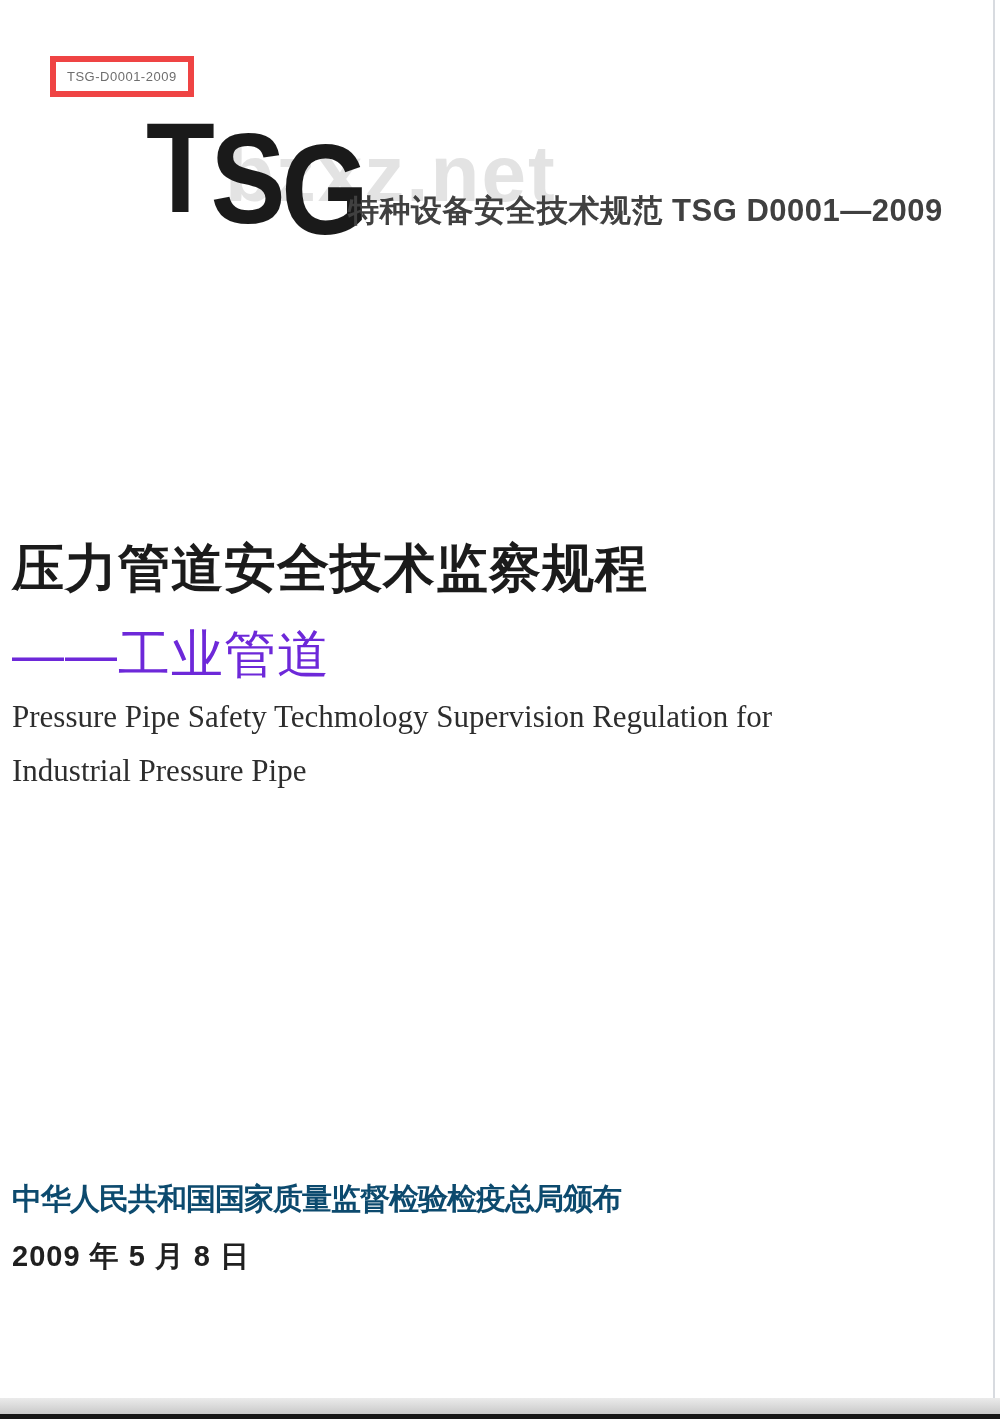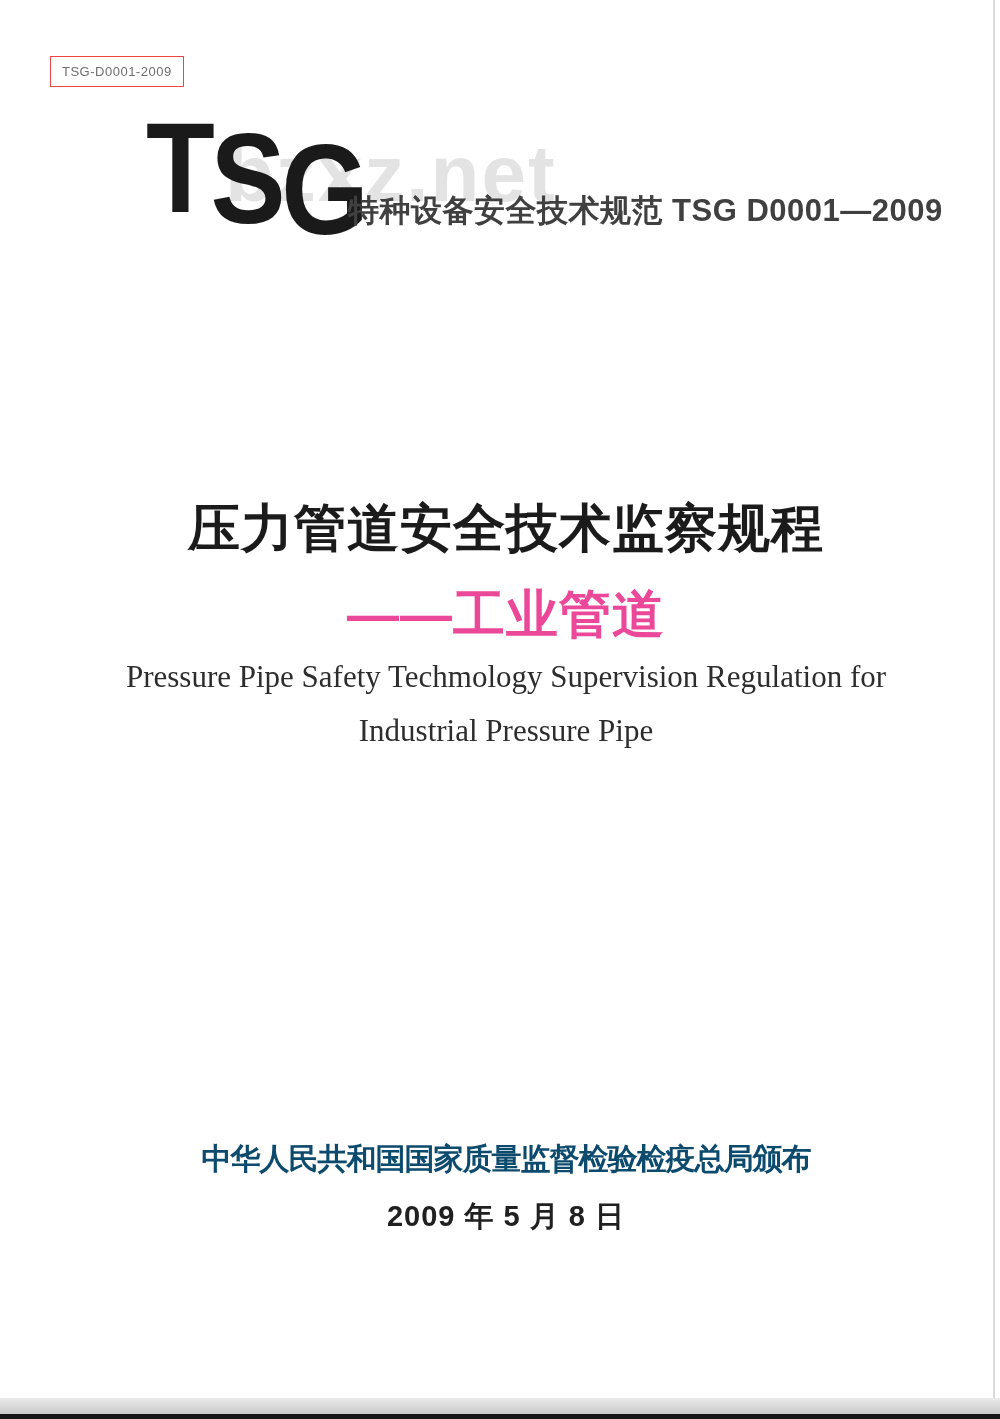--- a/index.html
+++ b/index.html
@@ -20,21 +20,21 @@
     position:absolute;left:0;right:0;bottom:5px;height:16px;
     background:linear-gradient(#ebebeb,#c9c9c9);
   }
   .scan-strip{
     position:absolute;left:0;right:0;bottom:0;height:5px;
     background:#161616;
   }
   
   .code-box{
     position:absolute;left:50px;top:56px;
-    border:1px solid #ef4444;
+    border:6px solid #ef4444;
     padding:7px 11px;
     font-size:13px;letter-spacing:.5px;
     color:#6e6e6e;
     background:#fff;
   }
   
   .watermark{
     position:absolute;left:225px;top:128px;
     font-size:80px;font-weight:bold;letter-spacing:2px;
     color:#e3e3e3;
@@ -56,25 +56,26 @@
   .standard-line{
     position:absolute;left:348px;top:190px;
     z-index:2;
     font-size:31px;font-weight:bold;letter-spacing:.5px;
     color:#404040;
     white-space:nowrap;
   }
   
   .center-line{
     position:absolute;left:12px;right:0;
-    text-align:center;
+    text-align:left;
     white-space:nowrap;
+    margin-top:40px;
   }
   .title-cn-1{top:494px;font-size:52px;font-weight:bold;letter-spacing:1px;color:#1b1b1b;}
-  .title-cn-2{top:580px;font-size:52px;font-weight:bold;letter-spacing:1px;color:#ec4899;}
+  .title-cn-2{top:580px;font-size:52px;font-weight:normal;letter-spacing:1px;color:#6d28d9;}
   .title-en{font-family:"Liberation Serif",serif;font-size:31px;color:#2d2d2d;}
   .title-en-1{top:659px;}
   .title-en-2{top:713px;}
   .publisher{top:1139px;font-size:30px;font-weight:600;letter-spacing:-1px;color:#0c4a6e;}
   .pub-date{top:1197px;font-size:29px;font-weight:700;letter-spacing:1px;color:#202020;}
 </style>
 </head>
 <body>
 
 <div class="page">

